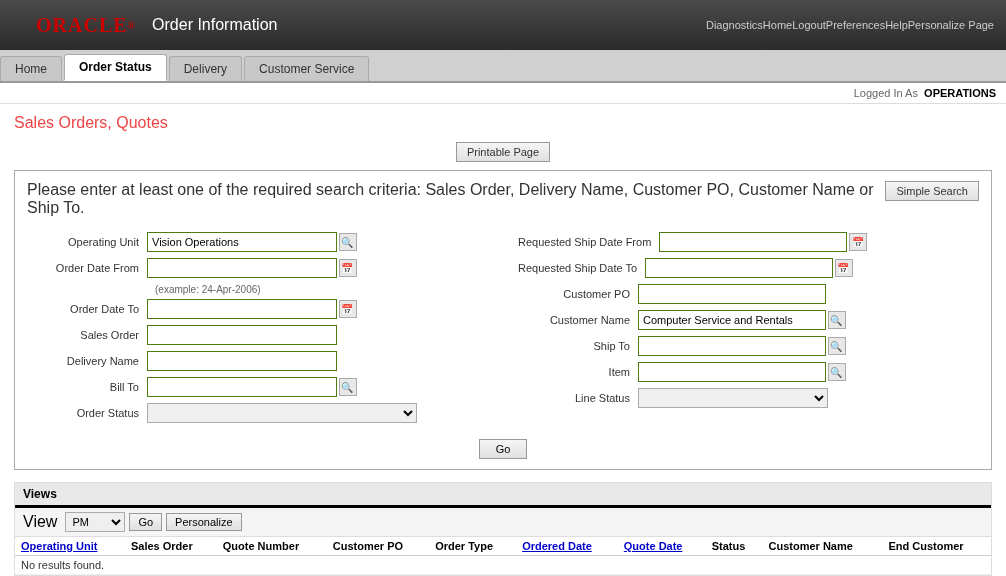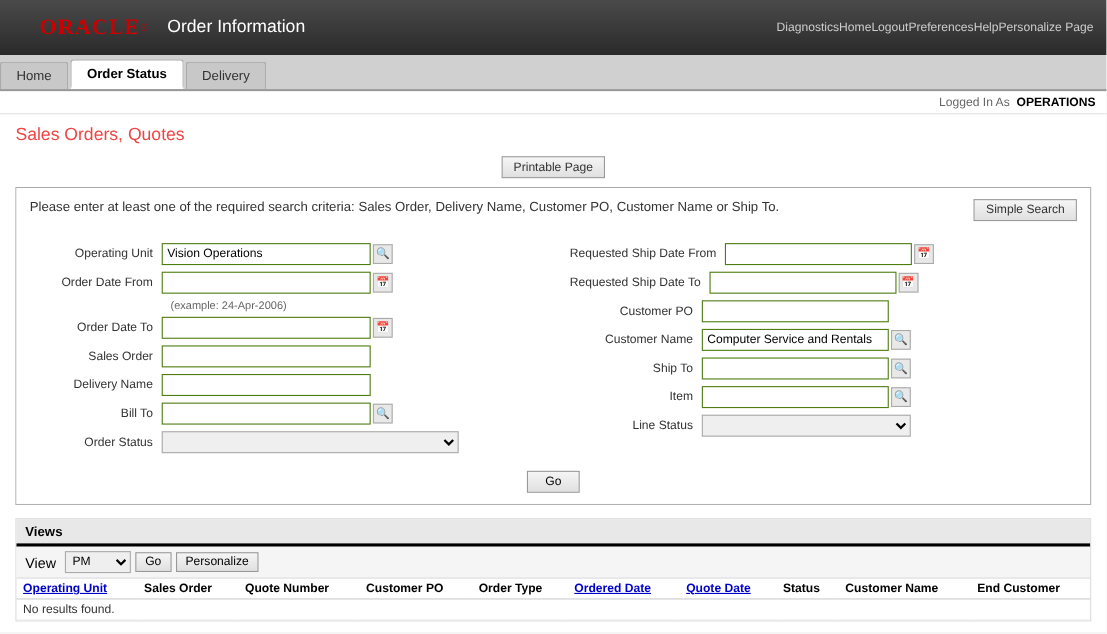--- a/index.html
+++ b/index.html
@@ -27,44 +27,44 @@
     .page-title { font-size: 16px; font-weight: normal; color: #ef4444; margin-bottom: 10px; }
 
     .printable-btn-row { display: flex; justify-content: center; margin-bottom: 8px; }
 
     .btn { border: 1px solid #999; background: linear-gradient(180deg, #f5f5f5, #e0e0e0); padding: 3px 10px; font-size: 11px; cursor: pointer; color: #333; }
 
     
     .adv-search-box { border: 1px solid #aaa; background: #f5f5f5; }
     .adv-search-header { background: linear-gradient(180deg, #d0d0d0, #b8b8b8); padding: 4px 8px; font-weight: bold; font-size: 12px; border-bottom: 1px solid #aaa; }
     .adv-search-body { padding: 10px 12px; background: white; }
-    .search-note { font-size: 12px; color: #333; margin-bottom: 16px; }
+    .search-note { font-size: 16px; color: #333; margin-bottom: 5px; }
 
     .form-grid { display: grid; grid-template-columns: 1fr 1fr; gap: 0 30px; }
     .form-row { display: flex; align-items: center; margin-bottom: 6px; }
     .form-label { text-align: right; min-width: 120px; padding-right: 8px; font-size: 11px; color: #333; flex-shrink: 0; }
     .form-input { border: 1px solid #4d7c0f; padding: 2px 4px; font-size: 11px; height: 20px; }
     .form-input-wide { width: 190px; }
-    .form-input-medium { width: 170px; }
+    .form-input-medium { width: 188px; }
 
     .cal-icon { width: 18px; height: 18px; border: 1px solid #aaa; background: #e8e8e8; cursor: pointer; display: inline-flex; align-items: center; justify-content: center; font-size: 10px; margin-left: 2px; vertical-align: middle; }
     .search-icon-btn { width: 18px; height: 18px; border: 1px solid #aaa; background: #e8e8e8; cursor: pointer; display: inline-flex; align-items: center; justify-content: center; font-size: 10px; margin-left: 2px; vertical-align: middle; }
 
     .example-text { font-size: 10px; color: #666; padding-left: 128px; margin-bottom: 4px; }
 
     .form-select { border: 1px solid #aaa; padding: 2px 4px; font-size: 11px; height: 20px; width: 270px; }
 
     .go-btn-row { display: flex; justify-content: center; margin-top: 10px; }
     .go-btn { border: 1px solid #999; background: linear-gradient(180deg, #f5f5f5, #e0e0e0); padding: 3px 16px; font-size: 11px; cursor: pointer; }
 
     
     .views-section { margin-top: 12px; border: 1px solid #ddd; }
     .views-header { background: #e8e8e8; padding: 4px 8px; font-weight: bold; font-size: 12px; border-bottom: 3px solid #000000; }
     .views-toolbar { display: flex; align-items: center; padding: 4px 8px; background: #f5f5f5; border-bottom: 1px solid #ddd; gap: 4px; }
-    .views-label { font-size: 13px; margin-right: 4px; }
+    .views-label { font-size: 16px; margin-right: 4px; }
     .views-select { border: 1px solid #aaa; padding: 1px 2px; font-size: 11px; height: 20px; width: 60px; }
     .views-go-btn { border: 1px solid #999; background: linear-gradient(180deg, #f5f5f5, #e0e0e0); padding: 2px 8px; font-size: 11px; cursor: pointer; }
     .personalize-btn { border: 1px solid #999; background: linear-gradient(180deg, #f5f5f5, #e0e0e0); padding: 2px 8px; font-size: 11px; cursor: pointer; }
 
     
     .results-table { width: 100%; border-collapse: collapse; font-size: 11px; }
     .results-table th { text-align: left; padding: 3px 6px; border-bottom: 1px solid #ccc; color: #000; font-size: 11px; white-space: nowrap; }
     .results-table th a { color: #00c; text-decoration: underline; }
     .results-table td { padding: 3px 6px; border-bottom: 1px solid #eee; }
     .no-results { padding: 6px 8px; font-size: 11px; color: #333; }
@@ -84,20 +84,21 @@
     <a>Preferences</a>
     <a>Help</a>
     <a>Personalize Page</a>
   </nav>
 </div>
 
 <div class="tab-bar">
   <div class="tab">Home</div>
   <div class="tab active">Order Status</div>
   <div class="tab">Delivery</div>
+  <div class="tab">Customer Service</div>
 </div>
 
 <div class="login-bar">
   <span>Logged In As</span>
   &nbsp;<span class="bold">OPERATIONS</span>
 </div>
 
 <div class="main-content">
   <div class="page-title">Sales Orders, Quotes</div>
 

